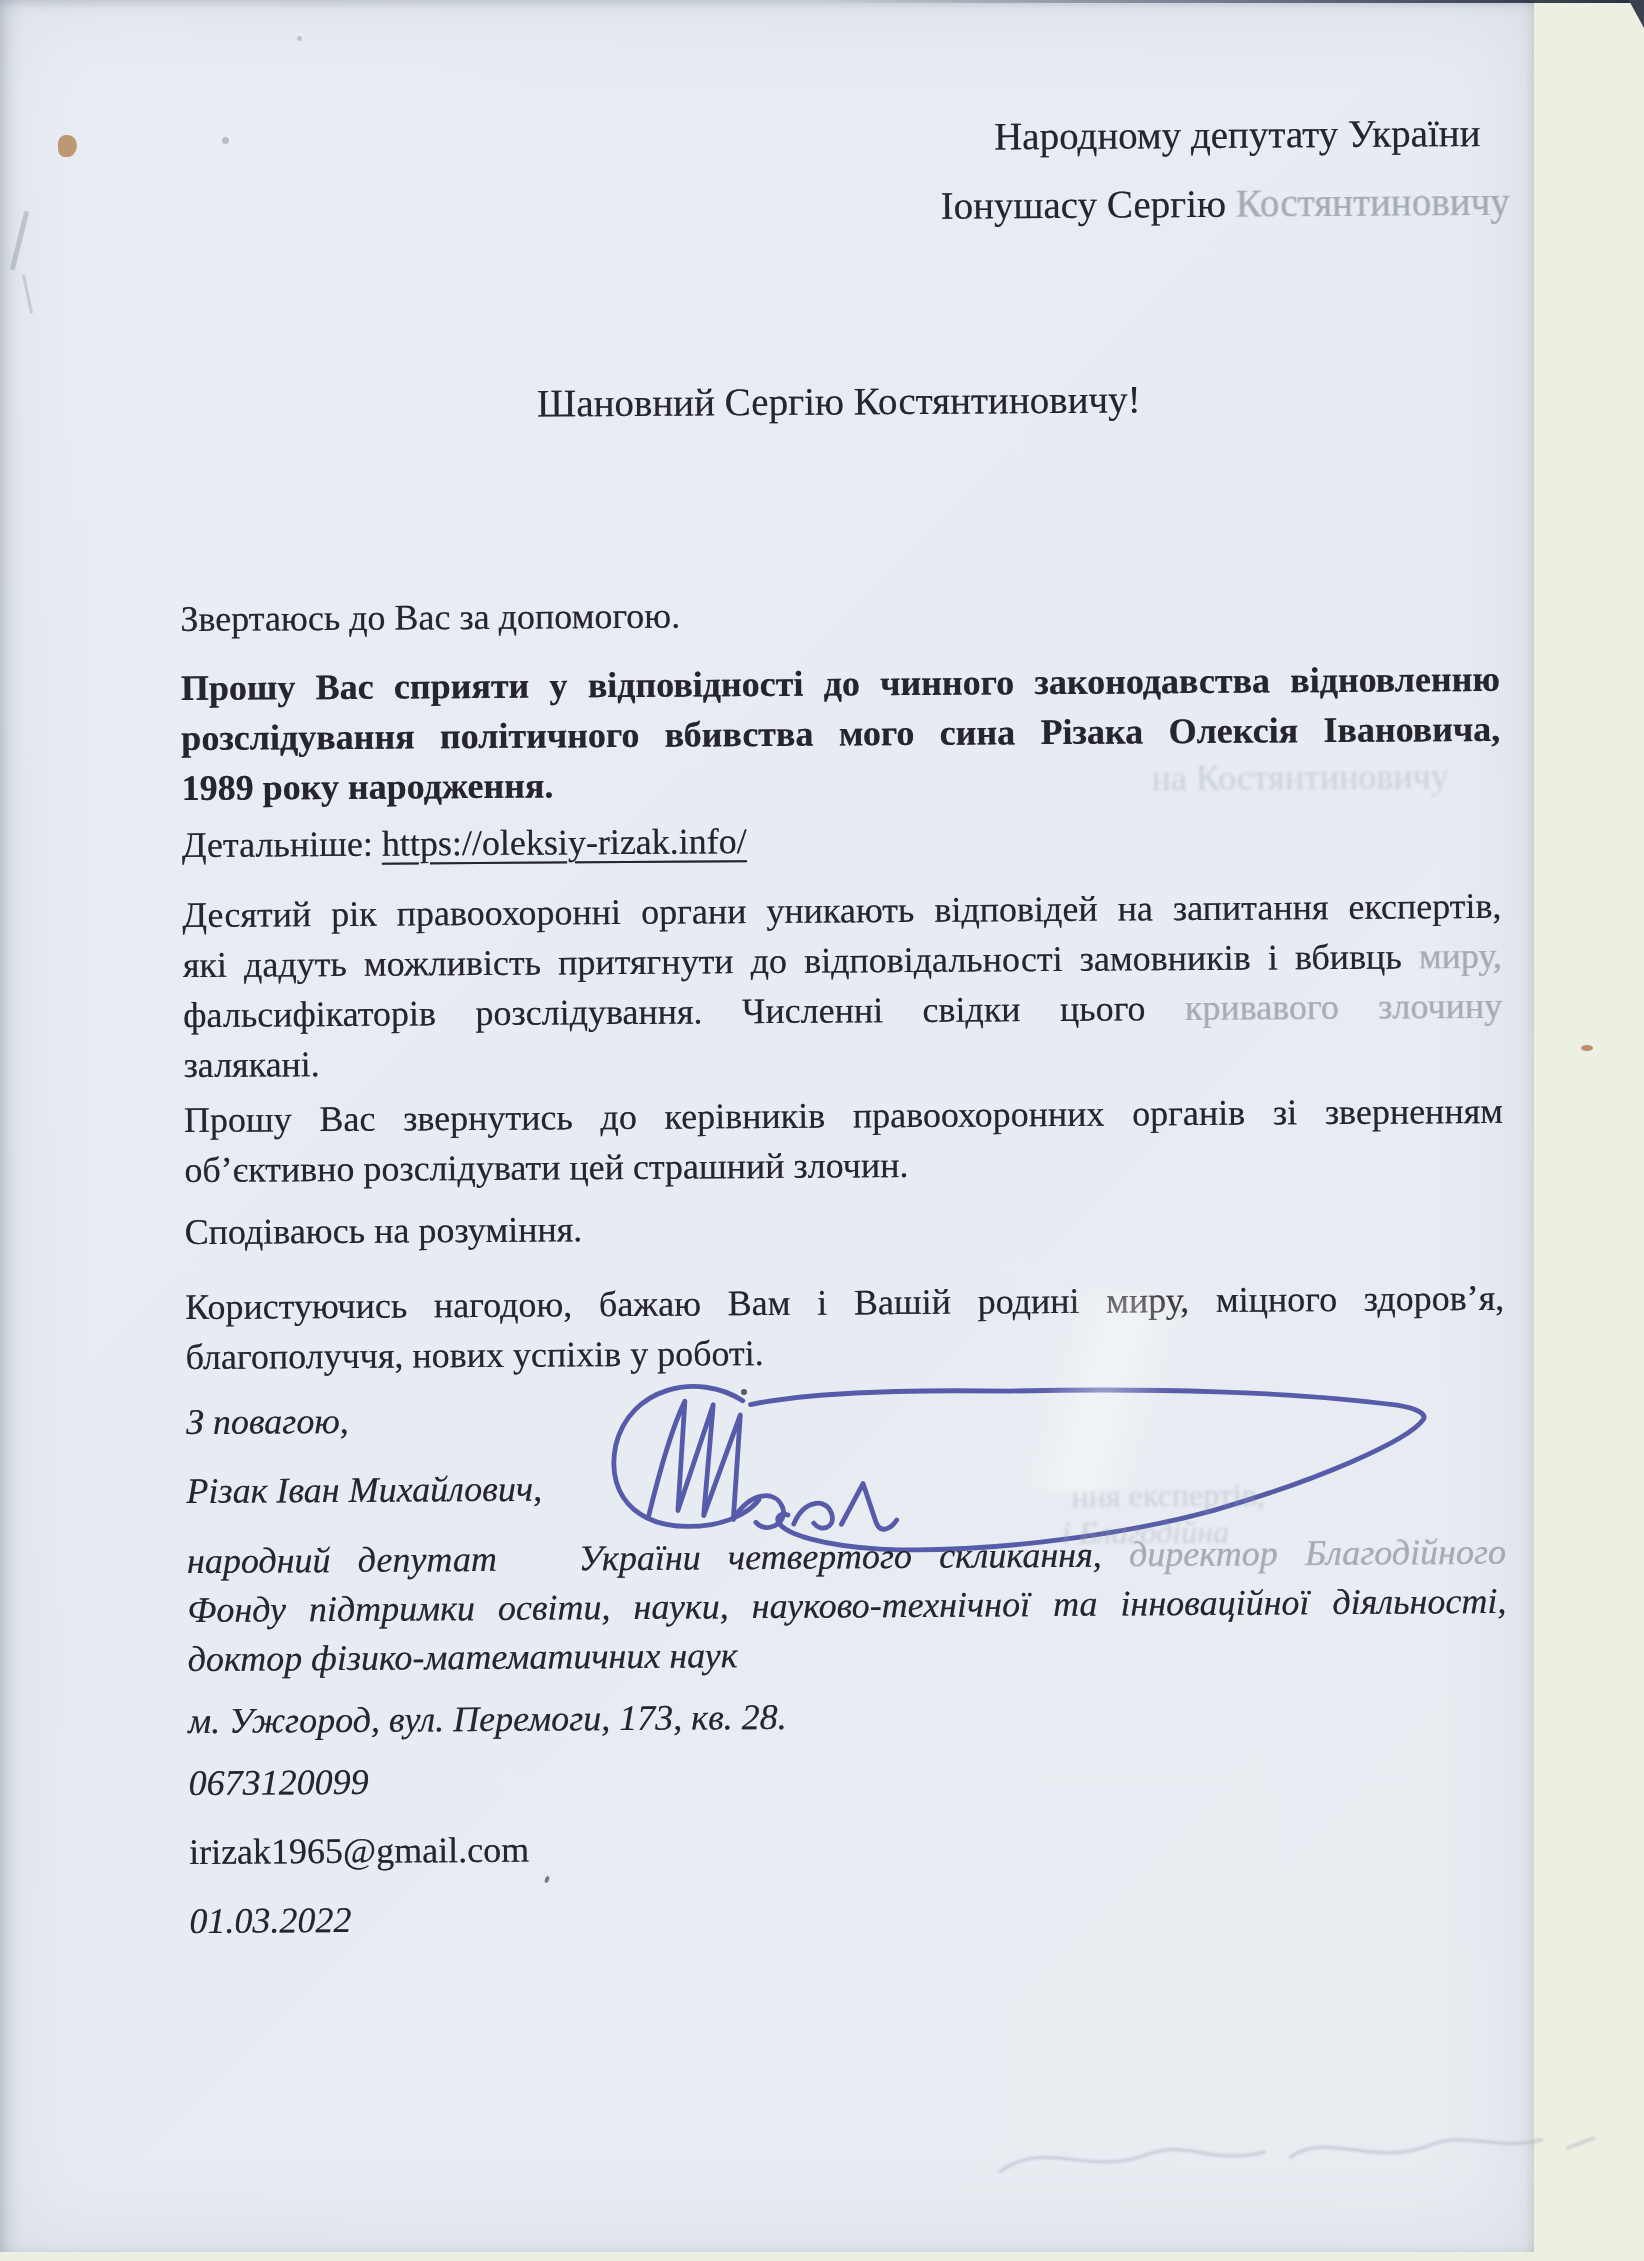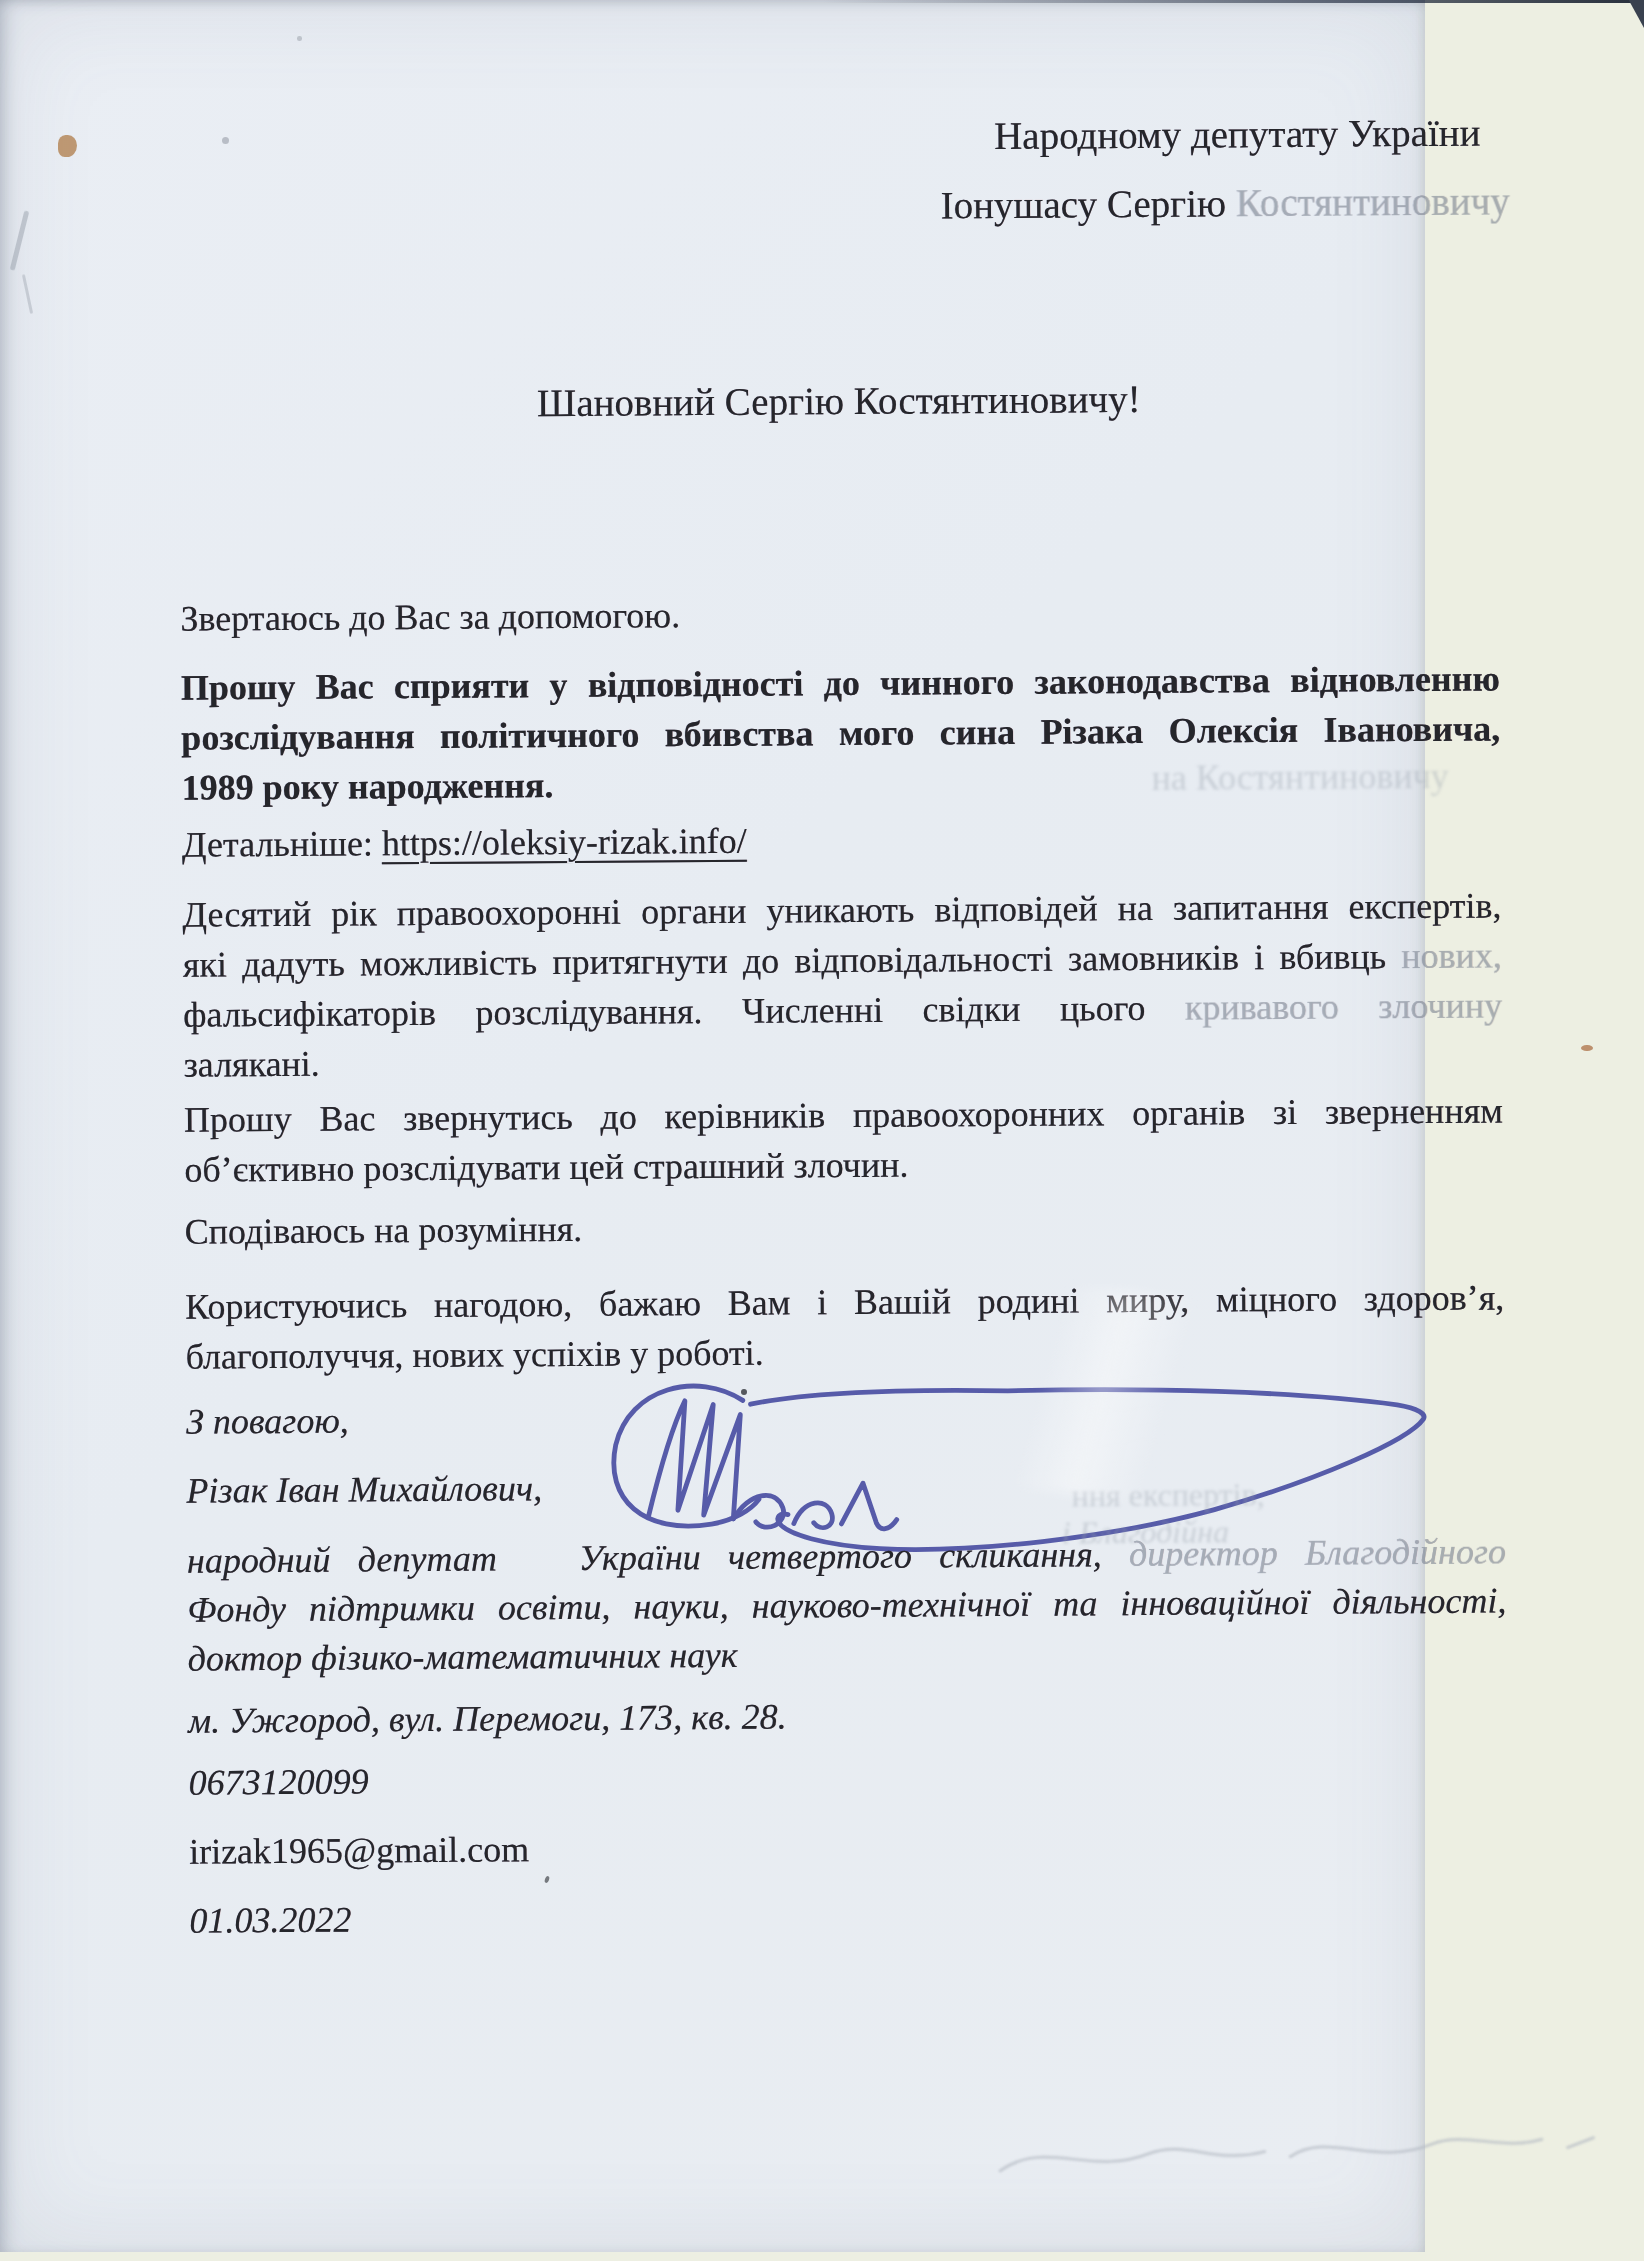--- a/index.html
+++ b/index.html
@@ -2,21 +2,21 @@
 <html style="font-size:10.3px"><head>
 <meta charset="utf-8">
 <style>
   html,body{margin:0;padding:0;background:#d8dade;}
   .scan{
     position:relative;width:1644px;height:2261px;overflow:hidden;
     background:#edefe2;
     font-family:"Liberation Serif","DejaVu Serif",serif;
   }
   .paper{
-    position:absolute;left:0;top:0;width:1425px;height:2252px;
+    position:absolute;left:0;top:0;width:1534px;height:2252px;
     background:linear-gradient(135deg,#eaeef4 0%,#e7ecf2 45%,#e9edf2 100%);
     box-shadow:
       inset 0 0 97px rgba(100,112,128,.13),
       inset 13px 0 18px -9px rgba(100,112,130,.35),
       inset 0 9px 14px -7.7px rgba(100,112,130,.28),
       inset -7.7px 0 13px -6.4px rgba(150,155,140,.30);
   }
   .content{position:absolute;left:0;top:0;width:100%;height:100%;transform:rotate(-0.4deg);transform-origin:50% 50%;}
   .ink{color:#25262b;text-shadow:0.4px 0 rgba(160,50,50,.20), -0.4px 0 rgba(50,70,170,.20), 0 0 0.6px rgba(35,35,50,.38);}
   .sline{position:absolute;white-space:nowrap;line-height:50px;font-size:36px;}
@@ -70,21 +70,21 @@
         <div class="ln ink bold ll">1989 року народження.</div>
       </div>
 
       <div class="sline ink" style="left:184px;top:816px;">
         <span>Детальніше: </span><span class="url">https://oleksiy-rizak.info/</span>
       </div>
 
       <div class="para" style="top:886px;">
         <div class="ln ink jl">Десятий рік правоохоронні органи уникають відповідей на запитання експертів,</div>
         <div class="ln ink jl">
-          <span>які дадуть можливість притягнути до відповідальності замовників і вбивць </span><span class="faded">нових,</span>
+          <span>які дадуть можливість притягнути до відповідальності замовників і вбивць </span><span class="faded">миру,</span>
         </div>
         <div class="ln ink jl">
           <span>фальсифікаторів розслідування. Численні свідки цього </span><span class="faded">кривавого злочину</span>
         </div>
         <div class="ln ink ll">залякані.</div>
       </div>
 
       <div class="para" style="top:1091px;">
         <div class="ln ink jl">Прошу Вас звернутись до керівників правоохоронних органів зі зверненням</div>
         <div class="ln ink ll">об’єктивно розслідувати цей страшний злочин.</div>

